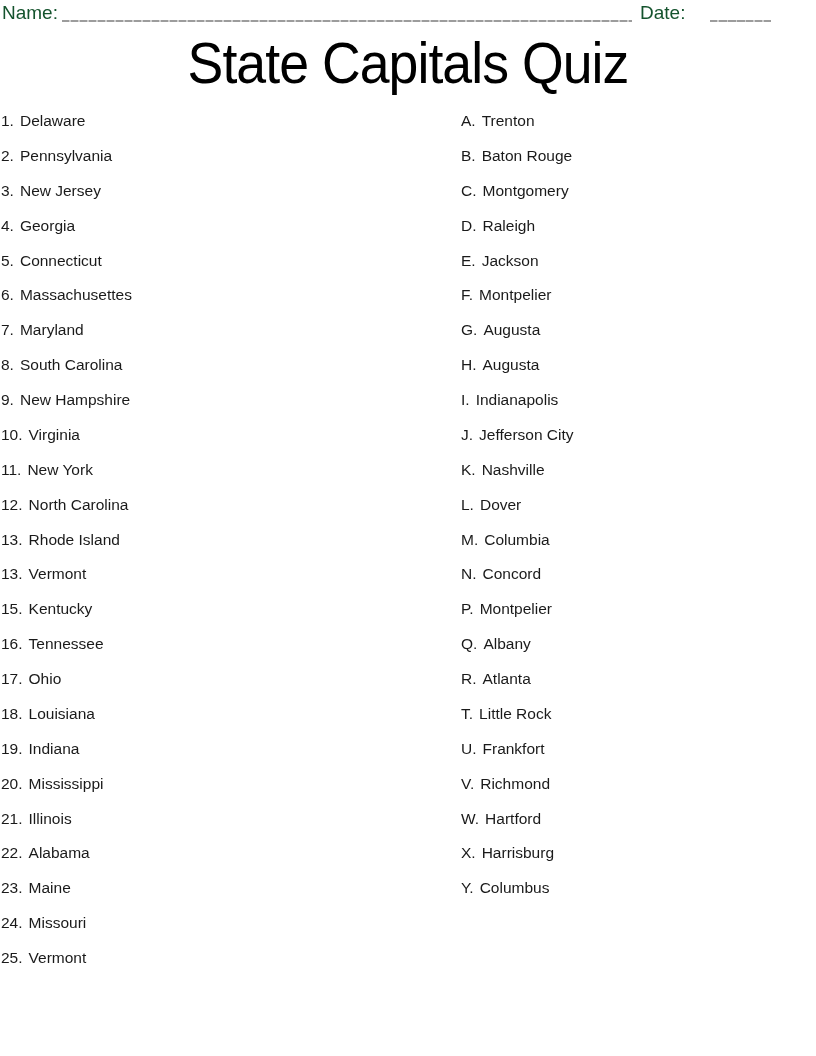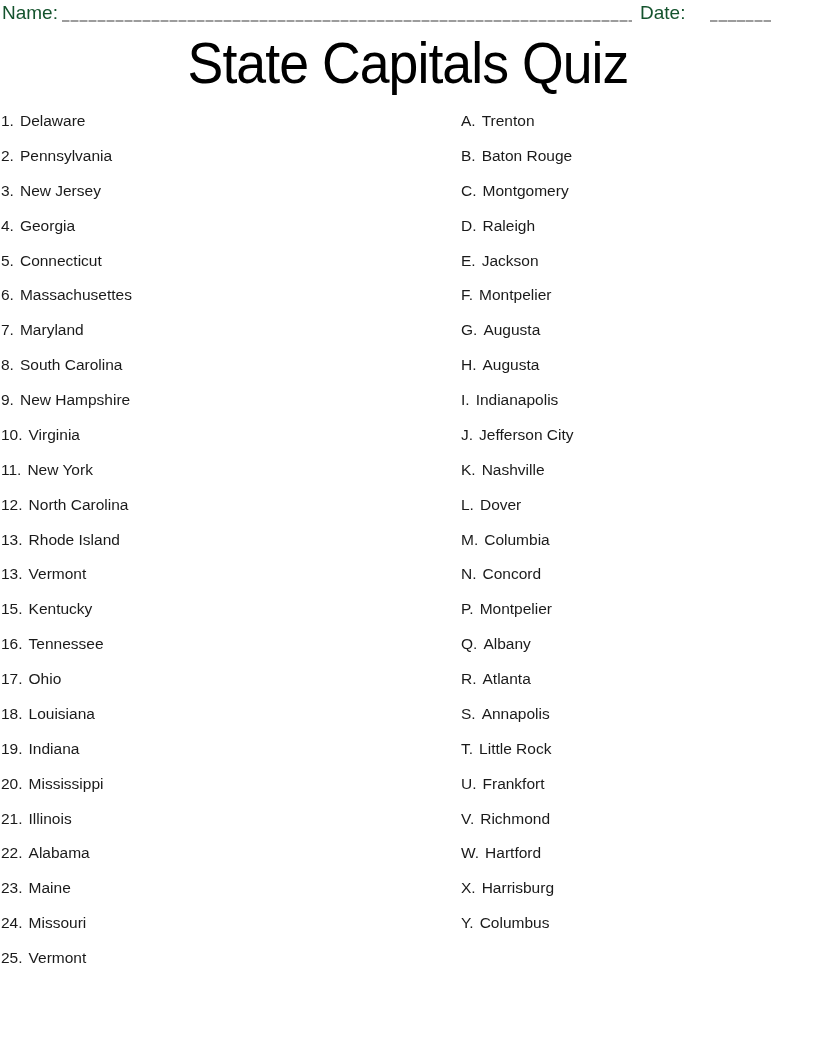--- a/index.html
+++ b/index.html
@@ -124,20 +124,19 @@
     <div class="list-item"><span class="item-prefix">H.</span><span class="item-label">Augusta</span></div>
     <div class="list-item"><span class="item-prefix">I.</span><span class="item-label">Indianapolis</span></div>
     <div class="list-item"><span class="item-prefix">J.</span><span class="item-label">Jefferson City</span></div>
     <div class="list-item"><span class="item-prefix">K.</span><span class="item-label">Nashville</span></div>
     <div class="list-item"><span class="item-prefix">L.</span><span class="item-label">Dover</span></div>
     <div class="list-item"><span class="item-prefix">M.</span><span class="item-label">Columbia</span></div>
     <div class="list-item"><span class="item-prefix">N.</span><span class="item-label">Concord</span></div>
     <div class="list-item"><span class="item-prefix">P.</span><span class="item-label">Montpelier</span></div>
     <div class="list-item"><span class="item-prefix">Q.</span><span class="item-label">Albany</span></div>
     <div class="list-item"><span class="item-prefix">R.</span><span class="item-label">Atlanta</span></div>
-    <div class="list-item"><span class="item-prefix">S.</span><span class="item-label">Annapolis</span></div>
     <div class="list-item"><span class="item-prefix">T.</span><span class="item-label">Little Rock</span></div>
     <div class="list-item"><span class="item-prefix">U.</span><span class="item-label">Frankfort</span></div>
     <div class="list-item"><span class="item-prefix">V.</span><span class="item-label">Richmond</span></div>
     <div class="list-item"><span class="item-prefix">W.</span><span class="item-label">Hartford</span></div>
     <div class="list-item"><span class="item-prefix">X.</span><span class="item-label">Harrisburg</span></div>
     <div class="list-item"><span class="item-prefix">Y.</span><span class="item-label">Columbus</span></div>
   </div>
 
 </body></html>

